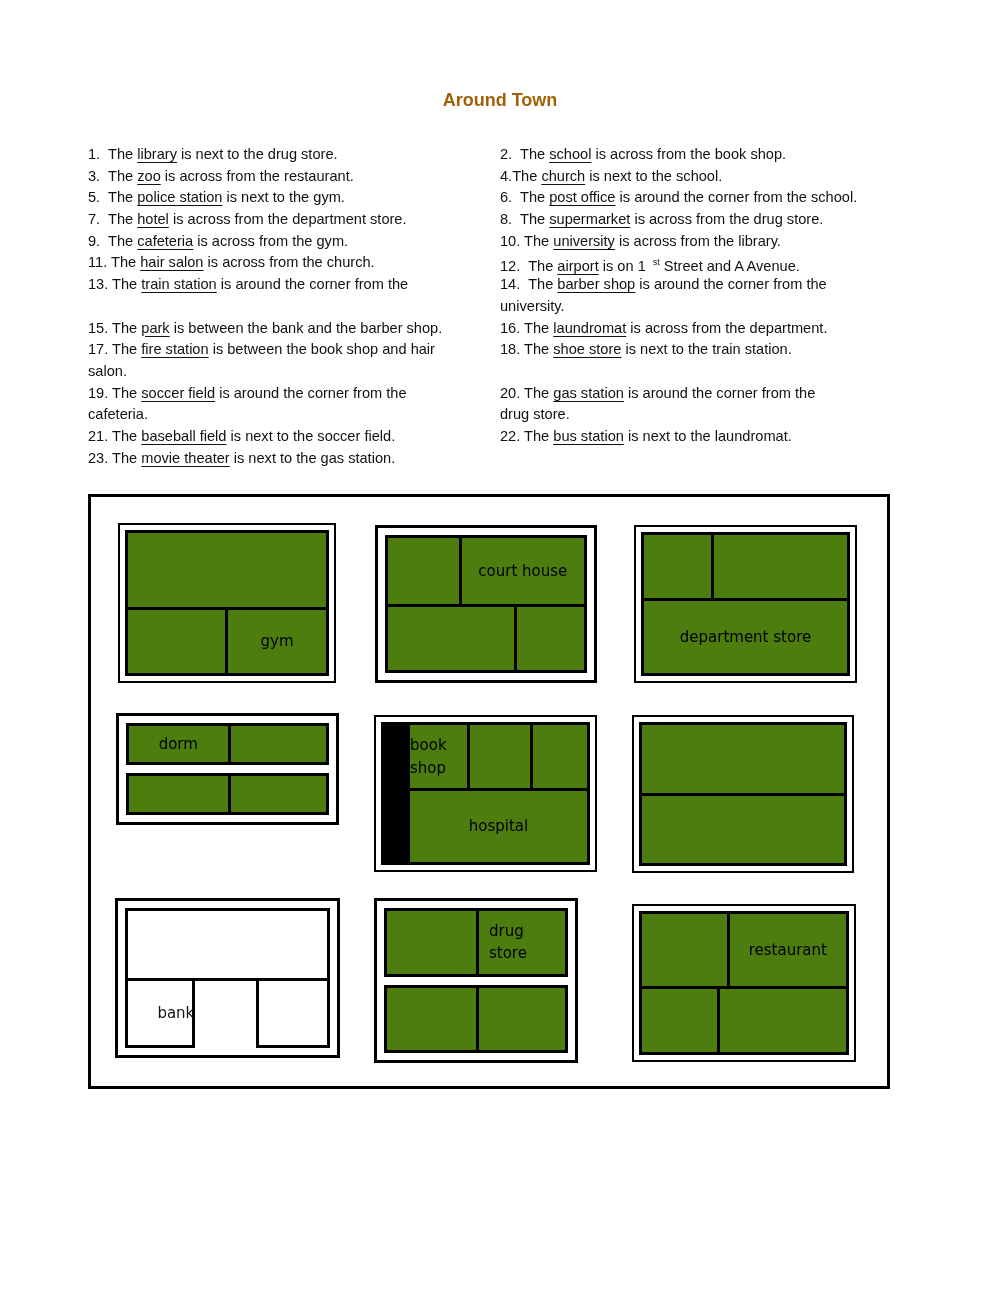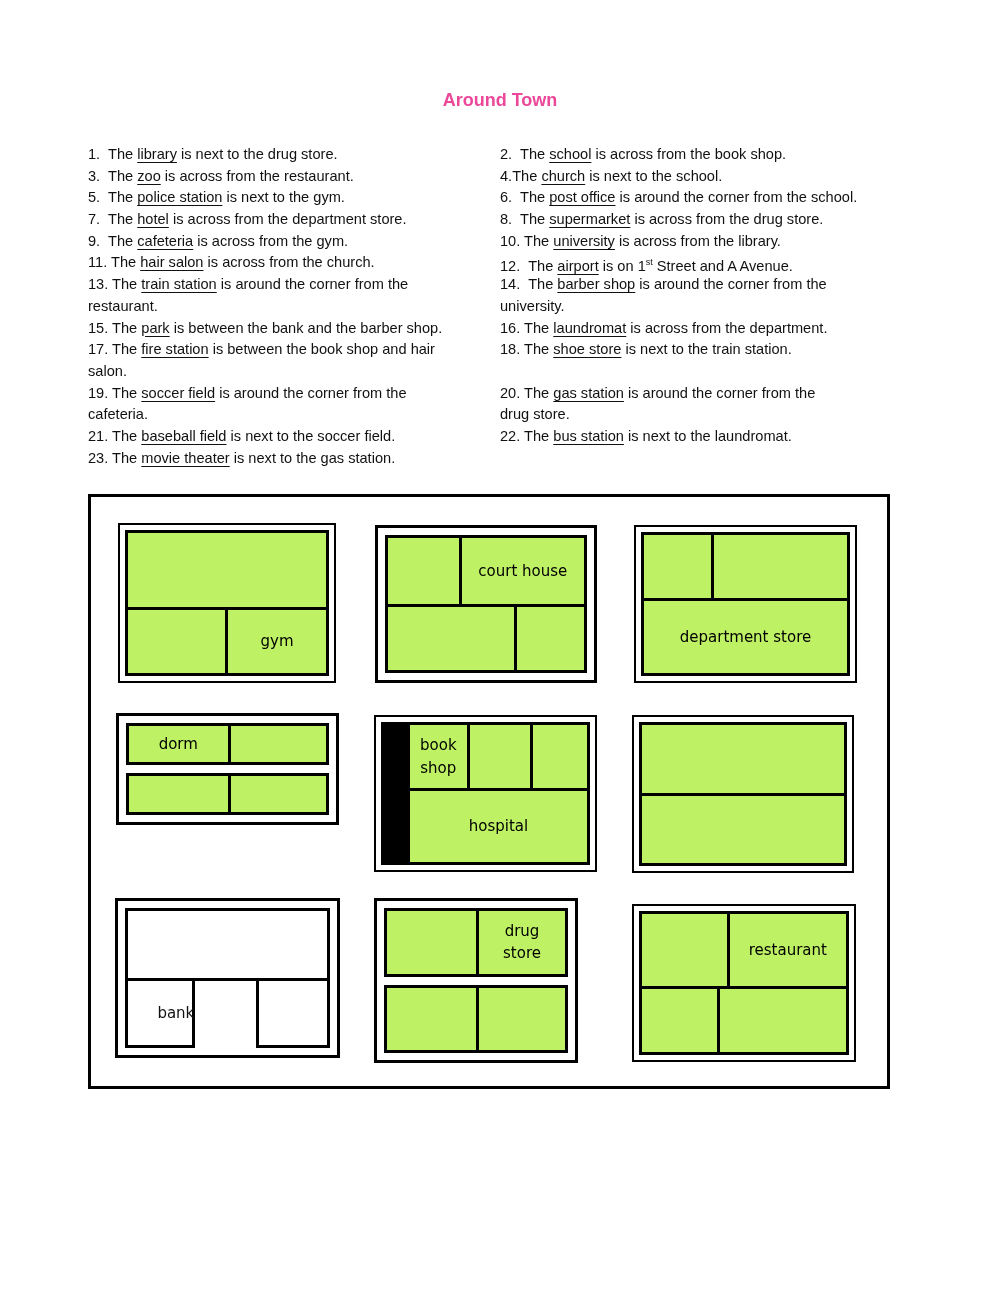--- a/index.html
+++ b/index.html
@@ -12,57 +12,56 @@
     font-family: "Liberation Sans", sans-serif;
     color: #111111;
     overflow: hidden;
   }
   .title {
     position: absolute;
     top: 90px; left: 0; width: 100%;
     text-align: center;
     font-size: 18px;
     font-weight: bold;
-    color: #ec4899;
+    color: #a16207;
   }
   .list {
     position: absolute;
     top: 144px; left: 88px; width: 880px;
     font-size: 14.6px;
   }
   .s-row { display: flex; align-items: flex-start; }
   .s-col { }
   .s-col.left  { width: 412px; }
   .s-col.right { width: 460px; }
   .line { height: 21.7px; line-height: 21.7px; white-space: pre; }
   .u { text-decoration: underline; text-underline-offset: 3px; text-decoration-thickness: 1.3px; }
-  .sup { vertical-align: super; font-size: 61%; }
+  .sup { vertical-align: super; font-size: 61%; margin-left: 7px; }
 
   
   .map {
     position: absolute;
     top: 494px; left: 88px;
     width: 802px; height: 595px;
     border: 3px solid #000;
     background: #fff;
   }
   .block { position: absolute; background: #fff; }
   .block-thin  { border: 2px solid #000; padding: 5px; }
   .block-thick { border: 3px solid #000; padding: 7px; }
   .grp {
     height: 100%; width: 100%;
     display: grid;
     background: #000;
     gap: 3px;
     border: 3px solid #000;
   }
   .cell {
-    background: #bef264;
+    background: #4d7c0f;
     display: flex; align-items: center; justify-content: center;
-    text-align: center;
     font-family: "DejaVu Sans", sans-serif;
     font-size: 15px;
     line-height: 1.5;
     color: #000;
     overflow: hidden;
   }
   .lbl-narrow { display: inline-block; max-width: 66px; }
 
   
   .grp-a { grid-template-columns: 49% 1fr; grid-template-rows: 53% 1fr; }
@@ -152,21 +151,20 @@
         <div class="s-col left">
           <div class="line"><span>11. The </span><span class="u">hair salon</span><span> is across from the church.</span></div>
         </div>
         <div class="s-col right">
           <div class="line"><span>12.  The </span><span class="u">airport</span><span> is on 1</span><span class="sup">st</span><span> Street and A Avenue.</span></div>
         </div>
       </div>
       <div class="s-row">
         <div class="s-col left">
           <div class="line"><span>13. The </span><span class="u">train station</span><span> is around the corner from the</span></div>
-          <div class="line"><span>restaurant.</span></div>
         </div>
         <div class="s-col right">
           <div class="line"><span>14.  The </span><span class="u">barber shop</span><span> is around the corner from the</span></div>
           <div class="line"><span>university.</span></div>
         </div>
       </div>
       <div class="s-row">
         <div class="s-col left">
           <div class="line"><span>15. The </span><span class="u">park</span><span> is between the bank and the barber shop.</span></div>
         </div>

